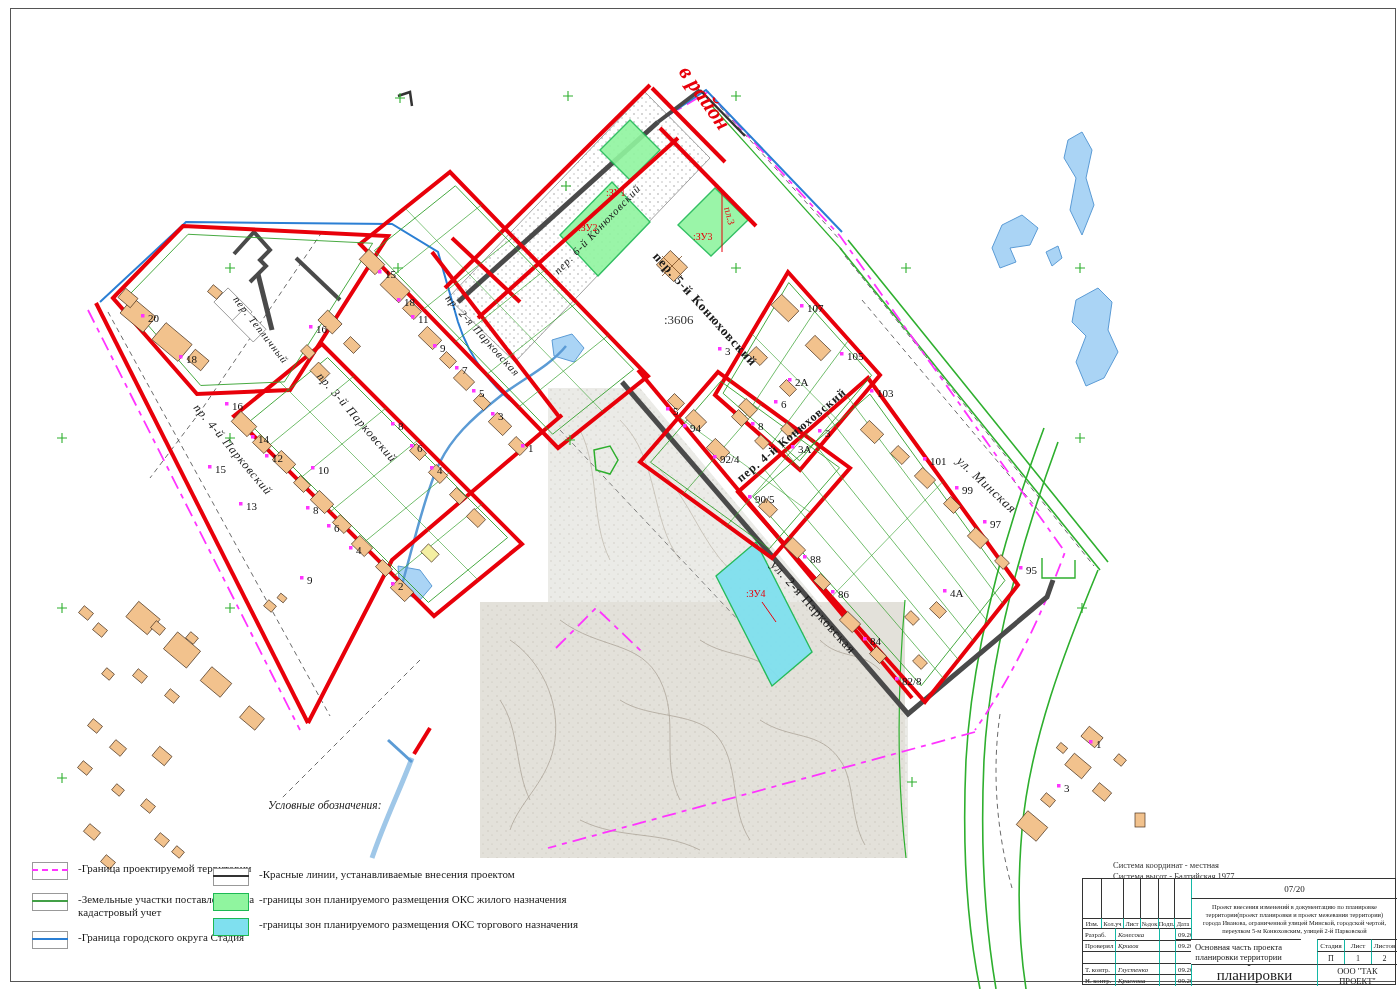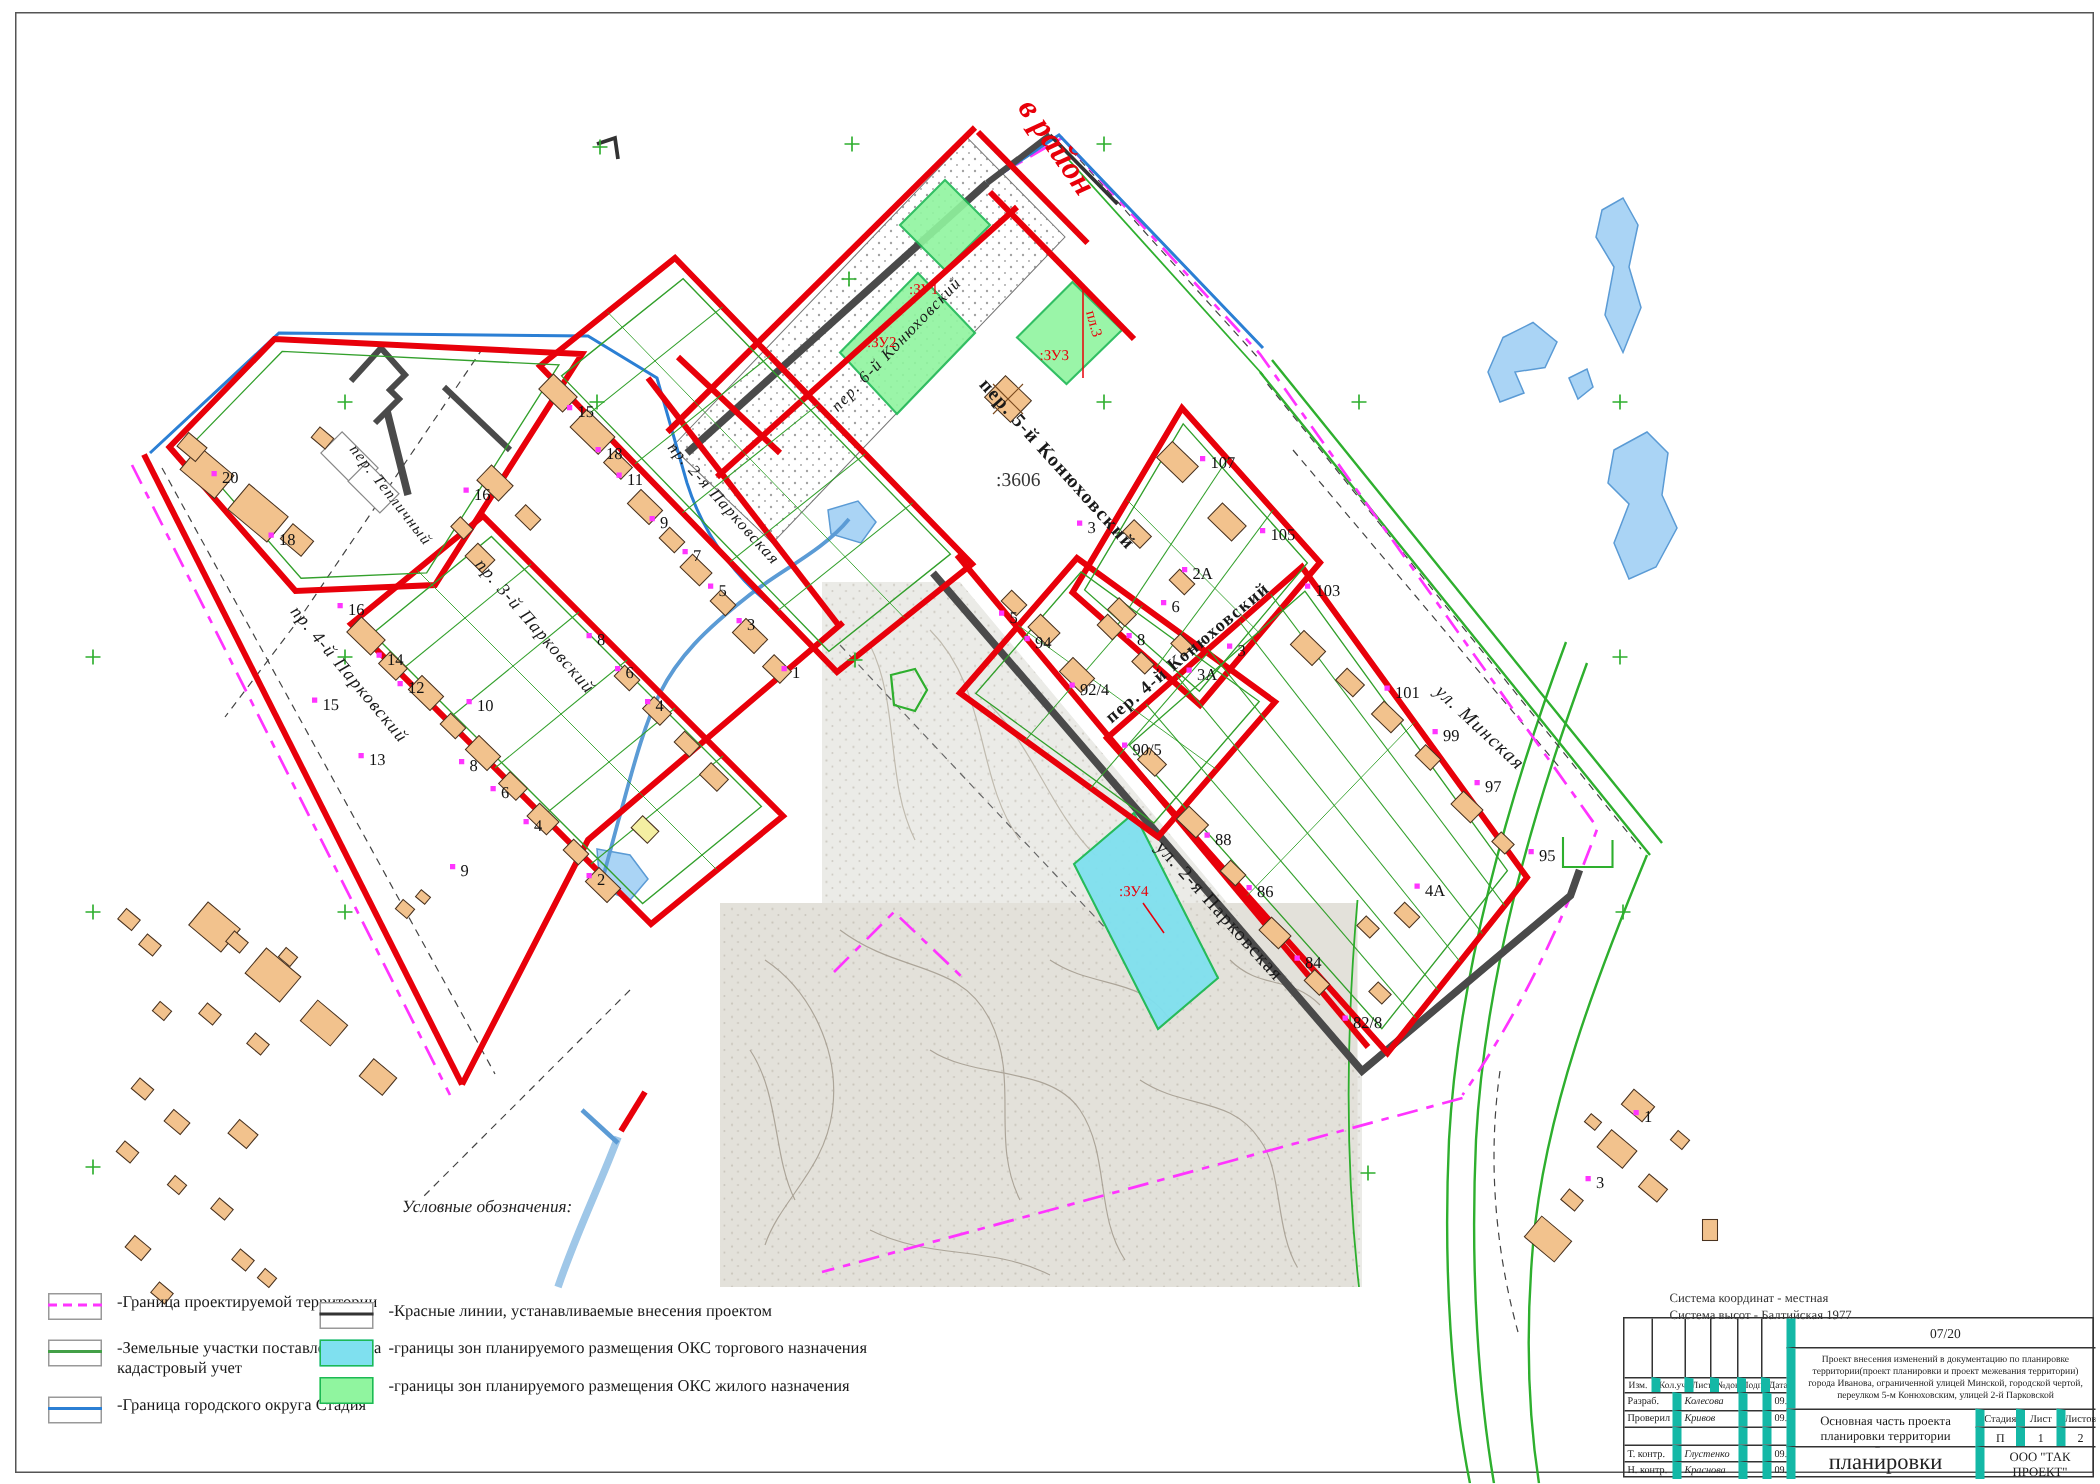--- a/index.html
+++ b/index.html
@@ -15,21 +15,21 @@
   .lg-row{display:flex;align-items:flex-start;gap:10px;}
   .sw{position:relative;width:34px;height:16px;border:1px solid #999;background:#fff;flex:0 0 auto;}
   .sw .ln{position:absolute;left:-1px;right:-1px;top:6px;height:0;border-top:2.5px solid #000;}
   .sw.fill{border:1.5px solid #1db954;}
   .lg-txt{font-size:11px;color:#1a1a1a;line-height:1.15;}
   
   .sysnote{position:absolute;left:1113px;font-size:8.5px;color:#333;}
   .tb{position:absolute;left:1082px;top:878px;width:314px;height:107px;border:1.6px solid #333;
       font-family:"Liberation Serif",serif;color:#222;box-sizing:border-box;}
   .tb *{box-sizing:border-box;}
-  .cell{position:absolute;border-left:6px solid #14b8a6;border-top:1px solid #333;
+  .cell{position:absolute;border-left:1px solid #14b8a6;border-top:1px solid #333;
         display:flex;align-items:center;justify-content:center;text-align:center;overflow:hidden;}
   .cell.noL{border-left:none;}.cell.noT{border-top:none;}
   .hand{font-style:italic;}
   .tb-desc{font-size:6.4px;line-height:1.25;padding:1px 6px;}
 </style>
 </head>
 <body>
 
 <div class="page">
   <div class="pborder"></div>
@@ -458,36 +458,36 @@
       </div>
     </div>
   <div id="legend-col2" class="lg-col">
       <div class="lg-row">
         <div class="sw">
           <div class="ln" style="border-top-color: rgb(51, 51, 51);"></div>
         </div>
         <div class="lg-txt">-Красные линии, устанавливаемые внесения проектом</div>
       </div>
       <div class="lg-row">
+        <div class="sw fill" style="background: rgb(144, 245, 159);"></div>
+        <div class="lg-txt">-границы зон планируемого размещения ОКС жилого назначения</div>
+      </div>
+      <div class="lg-row">
         <div class="sw fill" style="background: rgb(127, 224, 239);"></div>
         <div class="lg-txt">-границы зон планируемого размещения ОКС торгового назначения</div>
-      </div>
-      <div class="lg-row">
-        <div class="sw fill" style="background: rgb(144, 245, 159);"></div>
-        <div class="lg-txt">-границы зон планируемого размещения ОКС жилого назначения</div>
       </div>
     </div>
 
   <div class="sysnote" style="top:860px;">Система координат - местная</div>
   <div class="sysnote" style="top:871px;">Система высот - Балтийская 1977</div>
 
   <div class="tb" id="titleblock">
     <div class="cell noT" style="left:108px;top:0;width:206px;height:19px;font-size:9px;">07/20</div>
     <div class="cell tb-desc" style="left:108px;top:19px;width:206px;height:41px;">Проект внесения изменений в документацию по планировке территории(проект планировки и проект межевания территории) города Иванова, ограниченной улицей Минской, городской чертой, переулком 5-м Конюховским, улицей 2-й Парковской</div>
-    <div class="cell" style="left:108px;top:60px;width:126px;height:25px;font-size:8.5px;padding:0 4px;">Основная часть проекта планировки территории</div>
+    <div class="cell" style="left:92px;top:60px;width:126px;height:25px;font-size:8.5px;padding:0 4px;">Основная часть проекта планировки территории</div>
     <div class="cell" style="left:234px;top:60px;width:27px;height:12px;font-size:7px;">Стадия</div>
     <div class="cell" style="left:261px;top:60px;width:27px;height:12px;font-size:7px;">Лист</div>
     <div class="cell" style="left:288px;top:60px;width:26px;height:12px;font-size:7px;">Листов</div>
     <div class="cell" style="left:234px;top:72px;width:27px;height:13px;font-size:8px;">П</div>
     <div class="cell" style="left:261px;top:72px;width:27px;height:13px;font-size:8px;">1</div>
     <div class="cell" style="left:288px;top:72px;width:26px;height:13px;font-size:8px;">2</div>
     <div class="cell" style="left:108px;top:85px;width:126px;height:22px;font-size:15px;">Чертеж планировки территории</div>
     <div class="cell" style="left:234px;top:85px;width:80px;height:22px;font-size:8.5px;">ООО "ТАК ПРОЕКТ"</div>
     <div id="tb-left" style="position:absolute;left:0;top:0;width:108px;height:107px;">
         <div class="cell noL" style="left: 0px; top: 39px; width: 18px; height: 10px; font-size: 6.3px;">Изм.</div>

